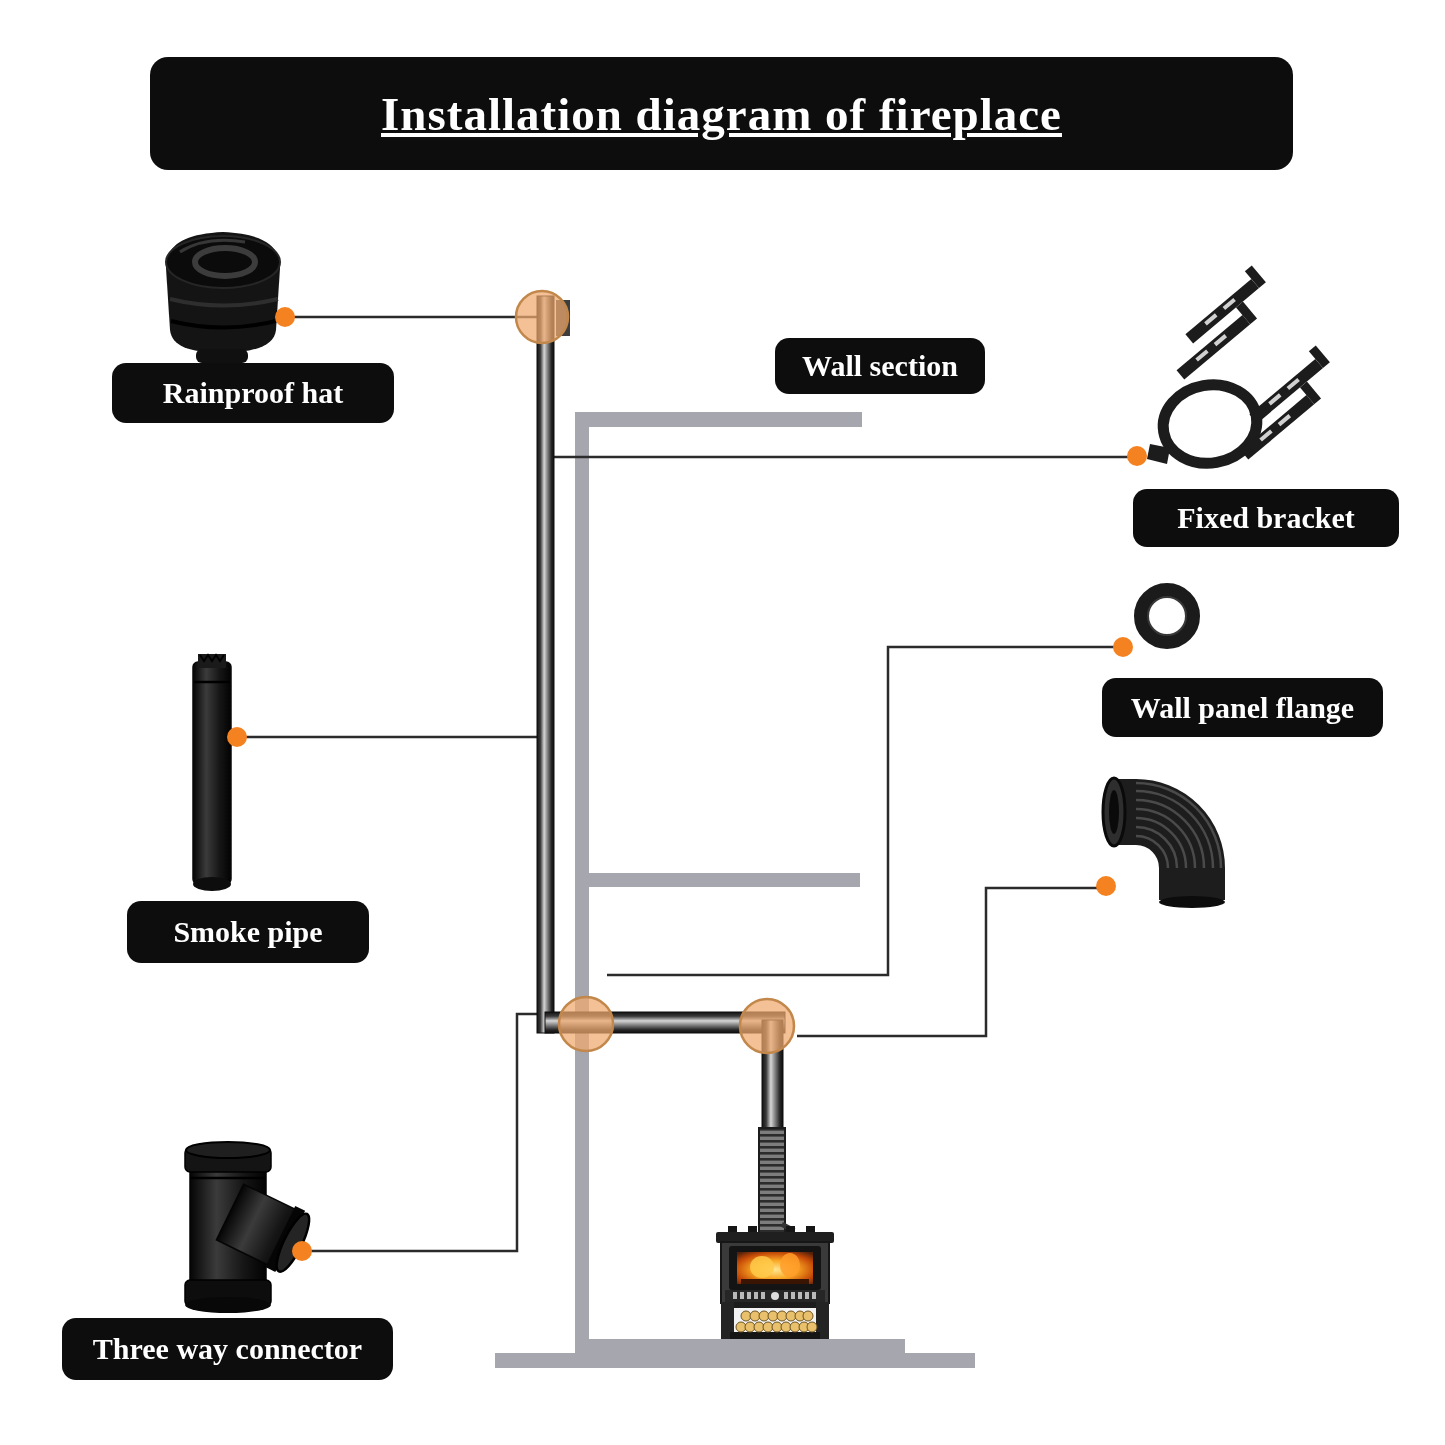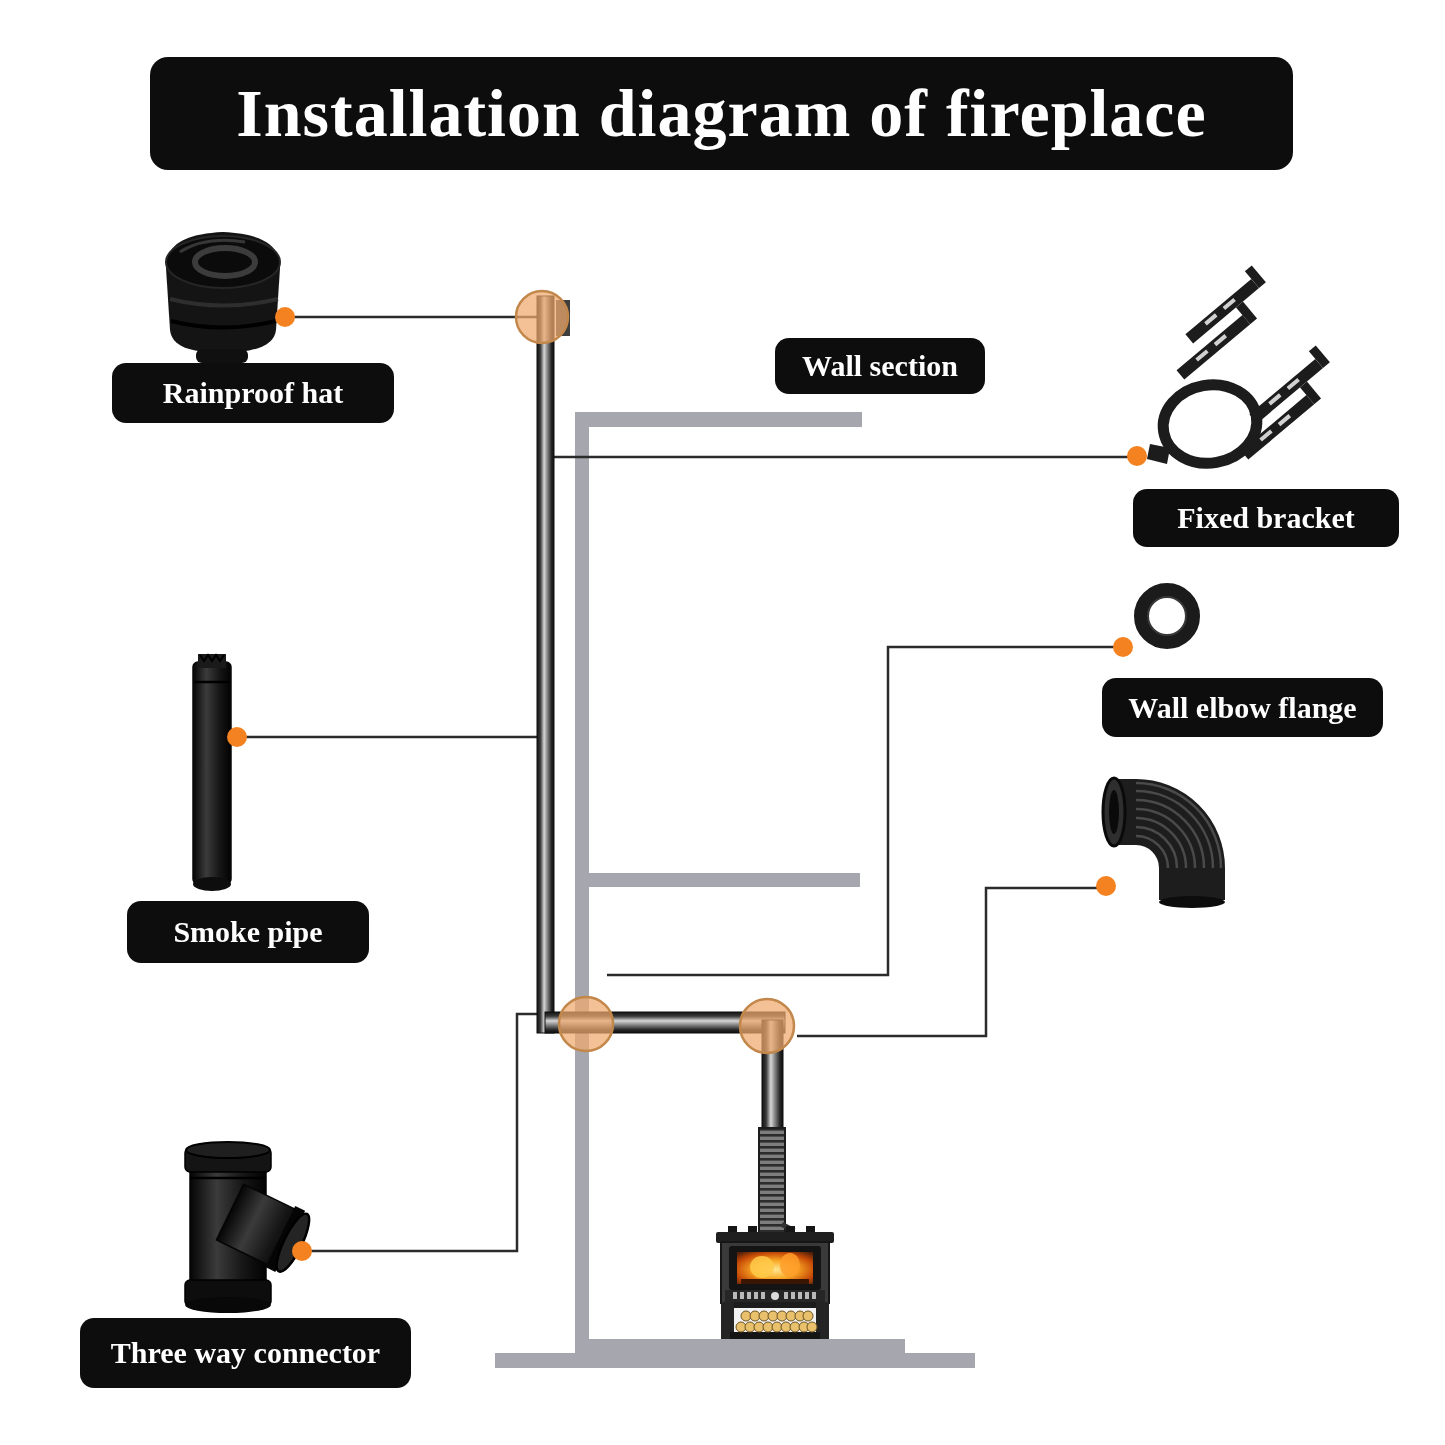--- a/index.html
+++ b/index.html
@@ -17,22 +17,22 @@
     background:var(--page-bg,#fff);
     font-family:"Liberation Serif","DejaVu Serif",serif;
     overflow:hidden;
   }
   .title-banner{
     position:absolute;left:150px;top:57px;width:1143px;height:113px;
     background:var(--label-bg,#0d0d0d);border-radius:18px;
     display:flex;align-items:center;justify-content:center;
   }
   .title-banner span{
-    color:var(--label-text,#fff);font-size:68px;font-weight:bold;
-    letter-spacing:1px;white-space:nowrap;
+    color:var(--label-text,#fff);font-size:47px;font-weight:bold;
+    letter-spacing:1px;white-space:nowrap;text-decoration:underline;
   }
   .plabel{
     position:absolute;background:var(--label-bg,#0d0d0d);
     color:var(--label-text,#fff);border-radius:14px;
     display:flex;align-items:center;justify-content:center;
     font-size:30px;font-weight:bold;white-space:nowrap;
   }
   svg{position:absolute;left:0;top:0;}
   .wall rect{fill:var(--wall-gray,#a6a6ae);}
   .leader path{fill:none;stroke:var(--line-color,#2b2b2b);stroke-width:2.5;}
@@ -255,15 +255,15 @@
   </svg>
 
   <div class="title-banner">
     <span>Installation diagram of fireplace</span>
   </div>
 
   <div class="plabel" style="left:112px;top:363px;width:282px;height:60px">Rainproof hat</div>
   <div class="plabel" style="left:775px;top:338px;width:210px;height:56px">Wall section</div>
   <div class="plabel" style="left:1133px;top:489px;width:266px;height:58px">Fixed bracket</div>
   <div class="plabel" style="left:127px;top:901px;width:242px;height:62px">Smoke pipe</div>
-  <div class="plabel" style="left:1102px;top:678px;width:281px;height:59px">Wall elbow flange</div>
-  <div class="plabel" style="left:80px;top:1318px;width:331px;height:70px">Three way connector</div>
+  <div class="plabel" style="left:1102px;top:678px;width:281px;height:59px">Wall panel flange</div>
+  <div class="plabel" style="left:62px;top:1318px;width:331px;height:62px">Three way connector</div>
 </div>
 
 </body></html>

